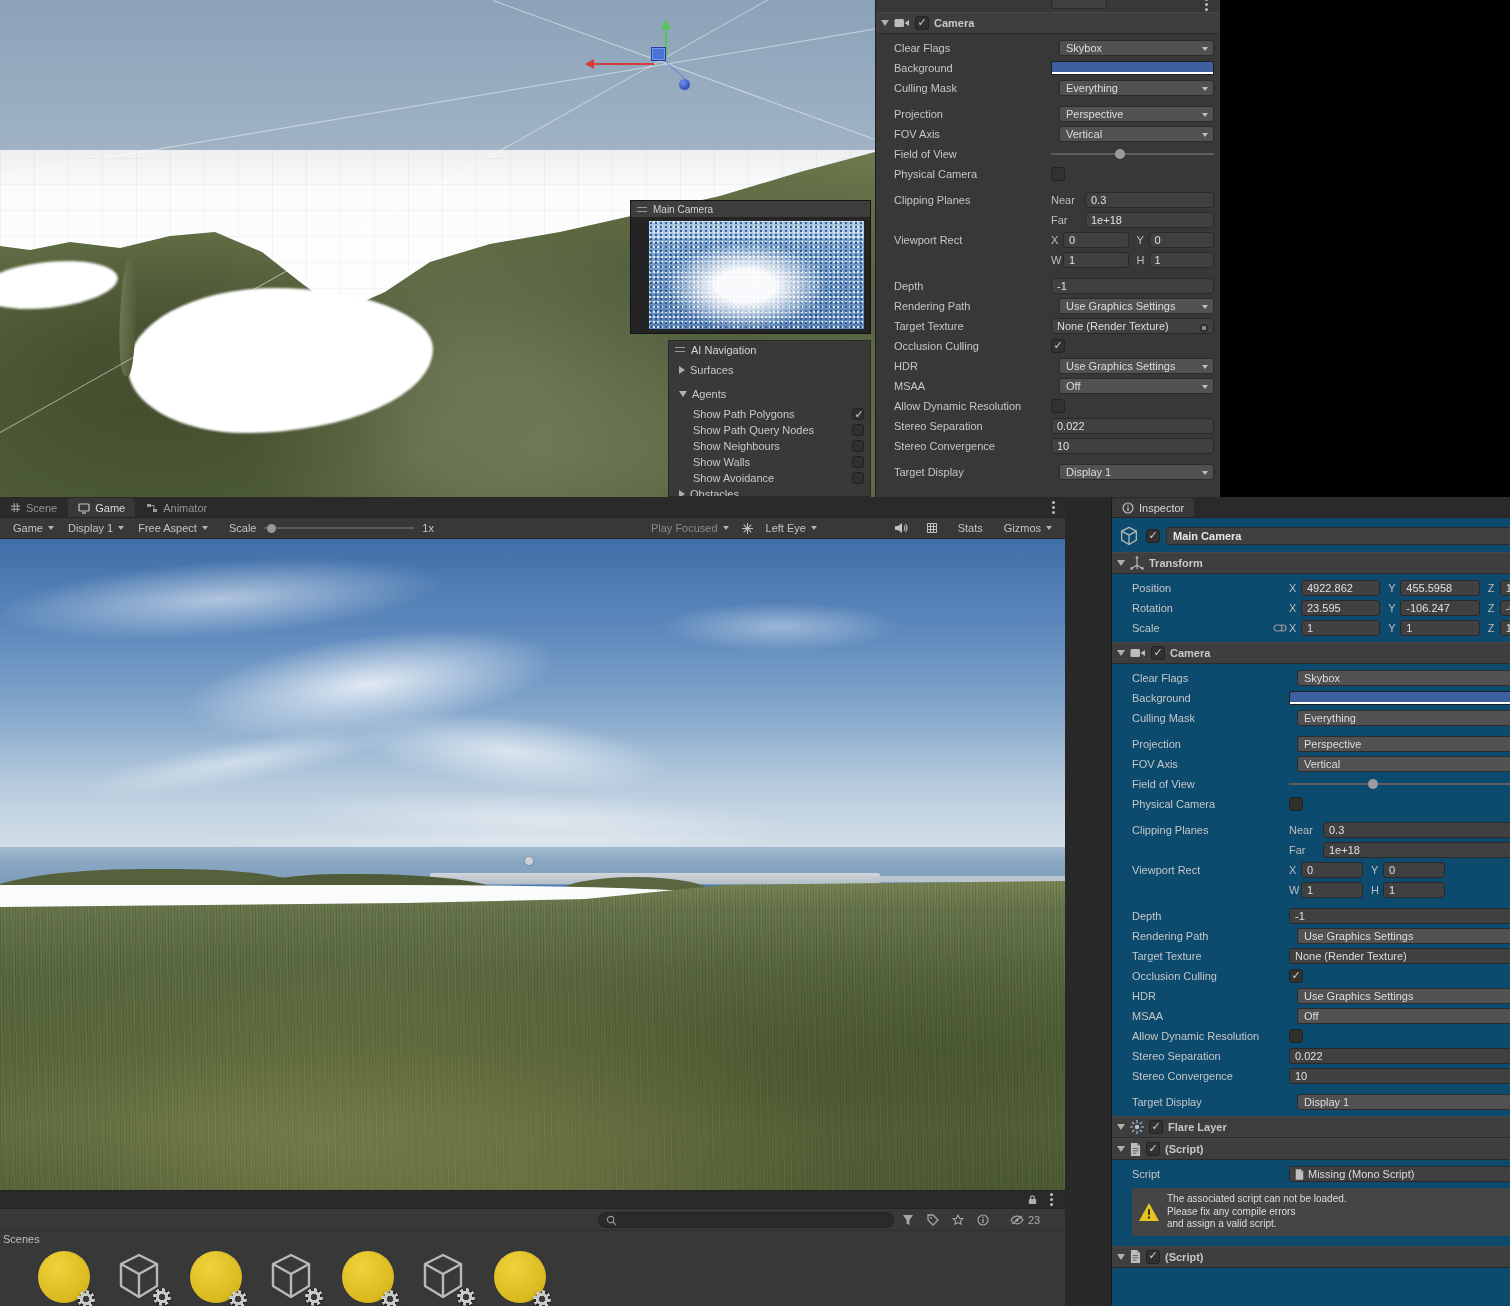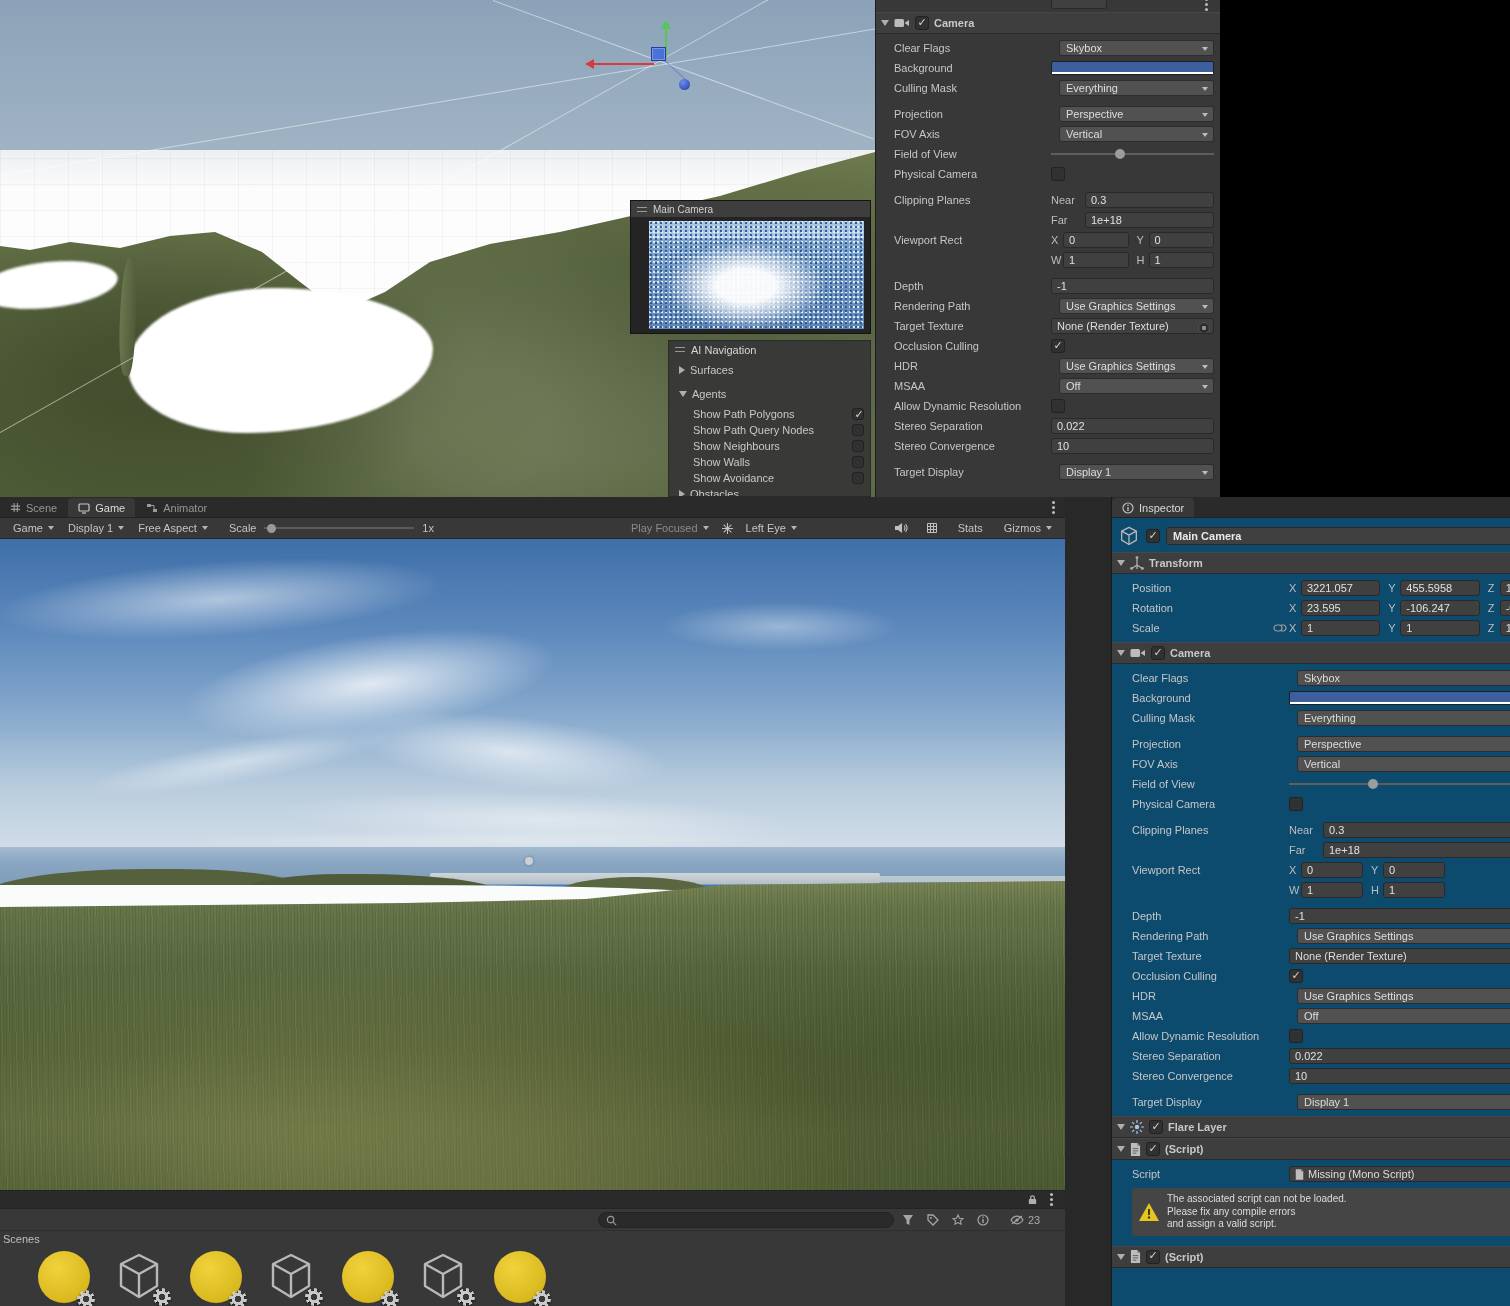--- a/index.html
+++ b/index.html
@@ -83,21 +83,21 @@
 
 .left-pane{position:absolute;left:0;top:497px;width:1065px;height:809px;background:#383838;}
 .right-pane{position:absolute;left:1111px;top:497px;width:497px;height:809px;background:#0c4a6e;border-left:1px solid #191919;overflow:hidden;}
 .tabbar{height:21px;background:#2A2A2A;display:flex;align-items:flex-end;border-bottom:1px solid #242424;}
 .tab{height:19px;display:flex;align-items:center;gap:5px;padding:0 10px;color:#969696;border-radius:4px 4px 0 0;margin-right:1px;}
 .tab.active{background:#383838;color:#DADADA;}
 .tabbar .kebab{align-self:center;margin:0 10px;}
 .tabbar .lockic{align-self:center;margin-right:6px;}
 .gv-toolbar{height:21px;background:#383838;border-bottom:1px solid #282828;display:flex;align-items:center;padding:0 6px;color:#C4C4C4;}
 .tb-dd{display:flex;align-items:center;gap:5px;padding:0 7px;height:100%;white-space:nowrap;}
-.tb-dd.dim{color:#8B8B8B;}
+.tb-dd.dim{color:#8B8B8B;margin-left:20px;}
 .darr{border-left:3.5px solid transparent;border-right:3.5px solid transparent;border-top:4.5px solid #B5B5B5;flex:none;}
 .tb-scale{display:flex;align-items:center;gap:8px;margin-left:14px;width:205px;}
 .hslider{position:relative;flex:1;height:14px;}
 .hslider .track{position:absolute;top:6px;left:0;right:0;height:2px;background:#5B5B5B;}
 .hslider .thumb{position:absolute;top:2.5px;left:2%;width:9px;height:9px;border-radius:50%;background:#999;}
 .tb-icon{display:flex;align-items:center;padding:0 6px;}
 .tb-btn{padding:0 8px;white-space:nowrap;}
 .tb-right{margin-left:auto;display:flex;align-items:center;gap:6px;}
 .sp190{width:190px;flex:none;}
 
@@ -689,21 +689,21 @@
               </svg>
             </span>
           <span class="kebab"></span>
         </div>
       </div>
       <div class="rows bi">
         <div class="row">
           <span class="lbl">Position</span>
           <span class="axis">X</span>
             <div class="tf flex1">
-              <span>3221.057</span>
+              <span>4922.862</span>
             </div>
           <span class="axis ml">Y</span>
             <div class="tf flex1">
               <span>455.5958</span>
             </div>
           <span class="axis ml">Z</span>
             <div class="tf flex1">
               <span>1512.167</span>
             </div>
         </div>

